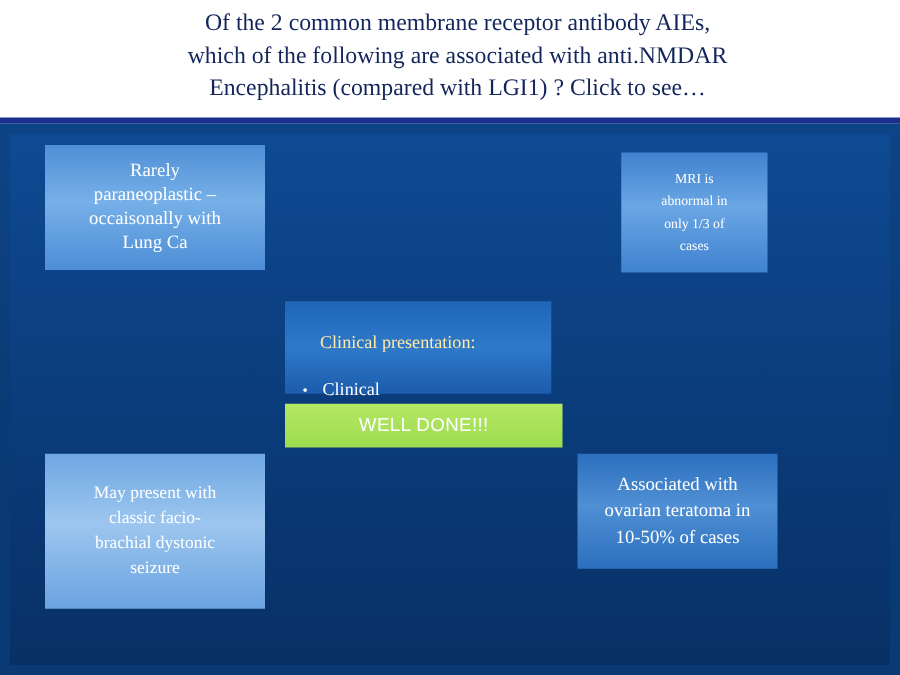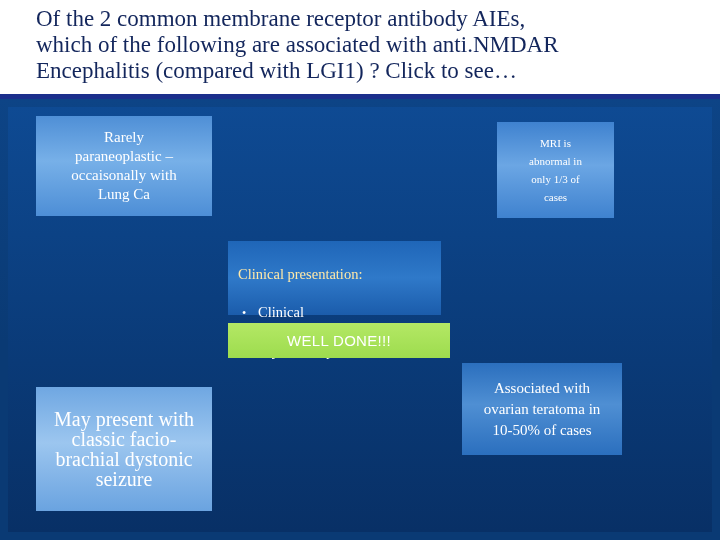--- a/index.html
+++ b/index.html
@@ -28,24 +28,25 @@
     width: 720px;
     height: 94px;
     background: #ffffff;
   }
   #title-text {
     position: absolute;
     left: 36px;
     top: 6px;
     width: 660px;
     font-family: "Liberation Serif", serif;
-    font-size: 23px;
+    font-size: 19px;
     line-height: 26px;
     color: #13265c;
     white-space: pre-line;
+    text-align: center;
   }
   #title-rule {
     position: absolute;
     left: 0;
     top: 94px;
     width: 720px;
     height: 5px;
     background: #1b2f8c;
   }
   
@@ -106,21 +107,21 @@
     width: 213px;
     height: 74px;
     background: linear-gradient(180deg, #1f66b8 0%, #2f79c9 50%, #1b5cab 100%);
     align-items: flex-start;
     justify-content: flex-start;
     padding: 6px 0 0 0;
   }
   #clinical-heading {
     display: block;
     text-align: left;
-    padding-left: 10px;
+    padding-left: 28px;
     font-size: 14.5px;
     line-height: 19px;
     color: #ffe9a8;
   }
   .bullet-row {
     display: flex;
     align-items: baseline;
     text-align: left;
     padding-left: 14px;
     font-size: 14.5px;
@@ -145,23 +146,22 @@
     font-size: 15px;
     letter-spacing: 0.3px;
     align-items: center;
   }
   #box-faciobrachial {
     left: 36px;
     top: 363px;
     width: 176px;
     height: 124px;
     background: linear-gradient(180deg, #6fa7e2 0%, #9cc6ef 45%, #6aa3e0 100%);
-    font-size: 20px;
+    font-size: 14px;
     line-height: 20px;
-    margin-top: 24px;
   }
   #box-ovarian {
     left: 462px;
     top: 363px;
     width: 160px;
     height: 92px;
     background: linear-gradient(180deg, #2b6fbe 0%, #4f8fd3 45%, #2b6fbe 100%);
     font-size: 15px;
     line-height: 21px;
   }

